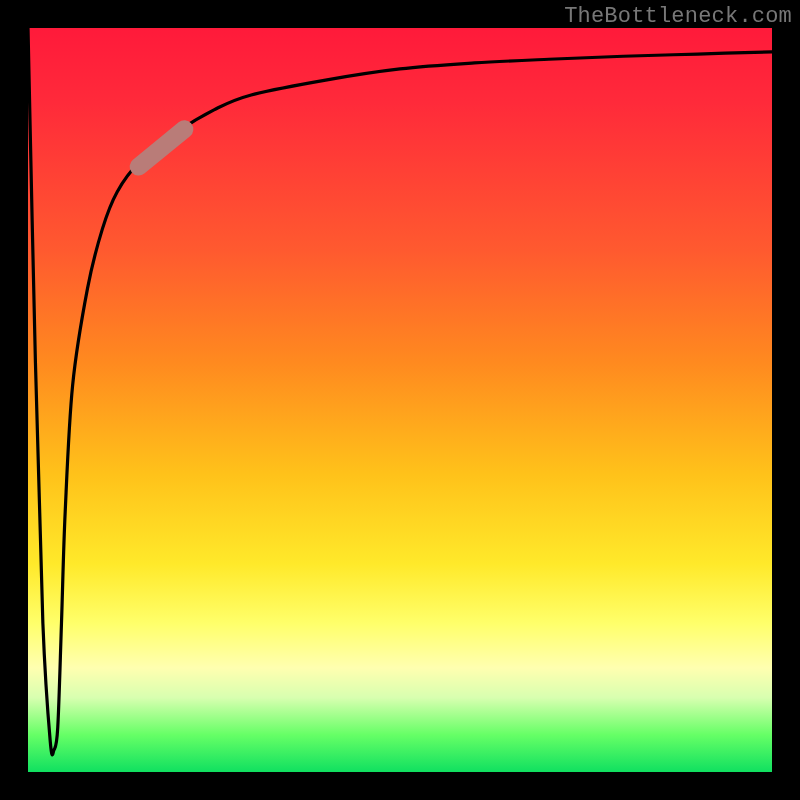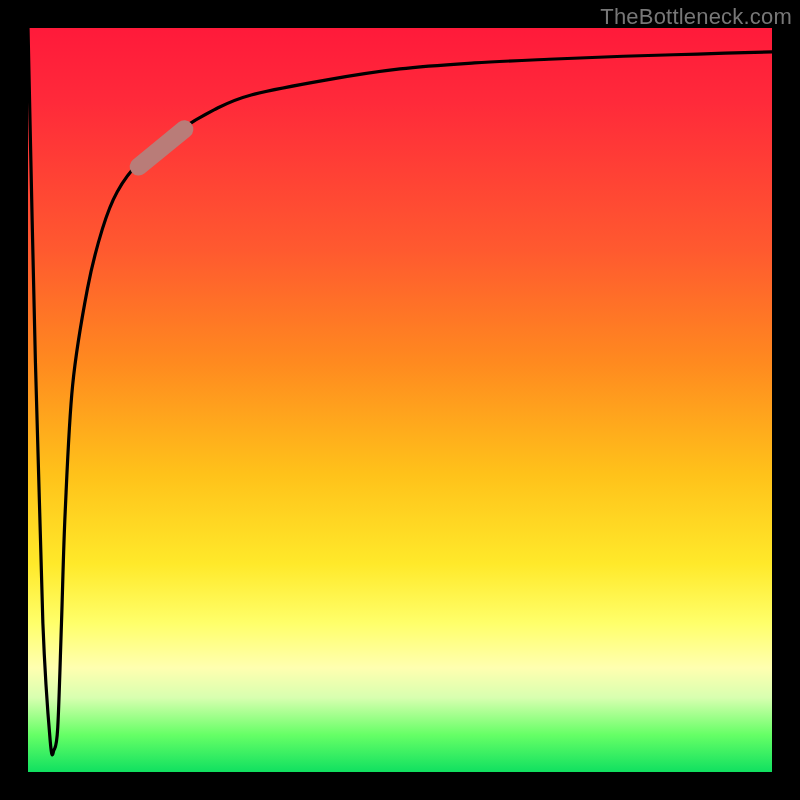--- a/index.html
+++ b/index.html
@@ -8,20 +8,21 @@
     width: 800px;
     height: 800px;
     background: #000;
     font-family: Arial, Helvetica, sans-serif;
   }
   .frame {
     position: relative;
     width: 800px;
     height: 800px;
     background: #000;
+    font-family: Liberation Mono, monospace;
   }
   .plot {
     position: absolute;
     left: 28px;
     top: 28px;
     width: 744px;
     height: 744px;
     
     background: linear-gradient(
       to bottom,

